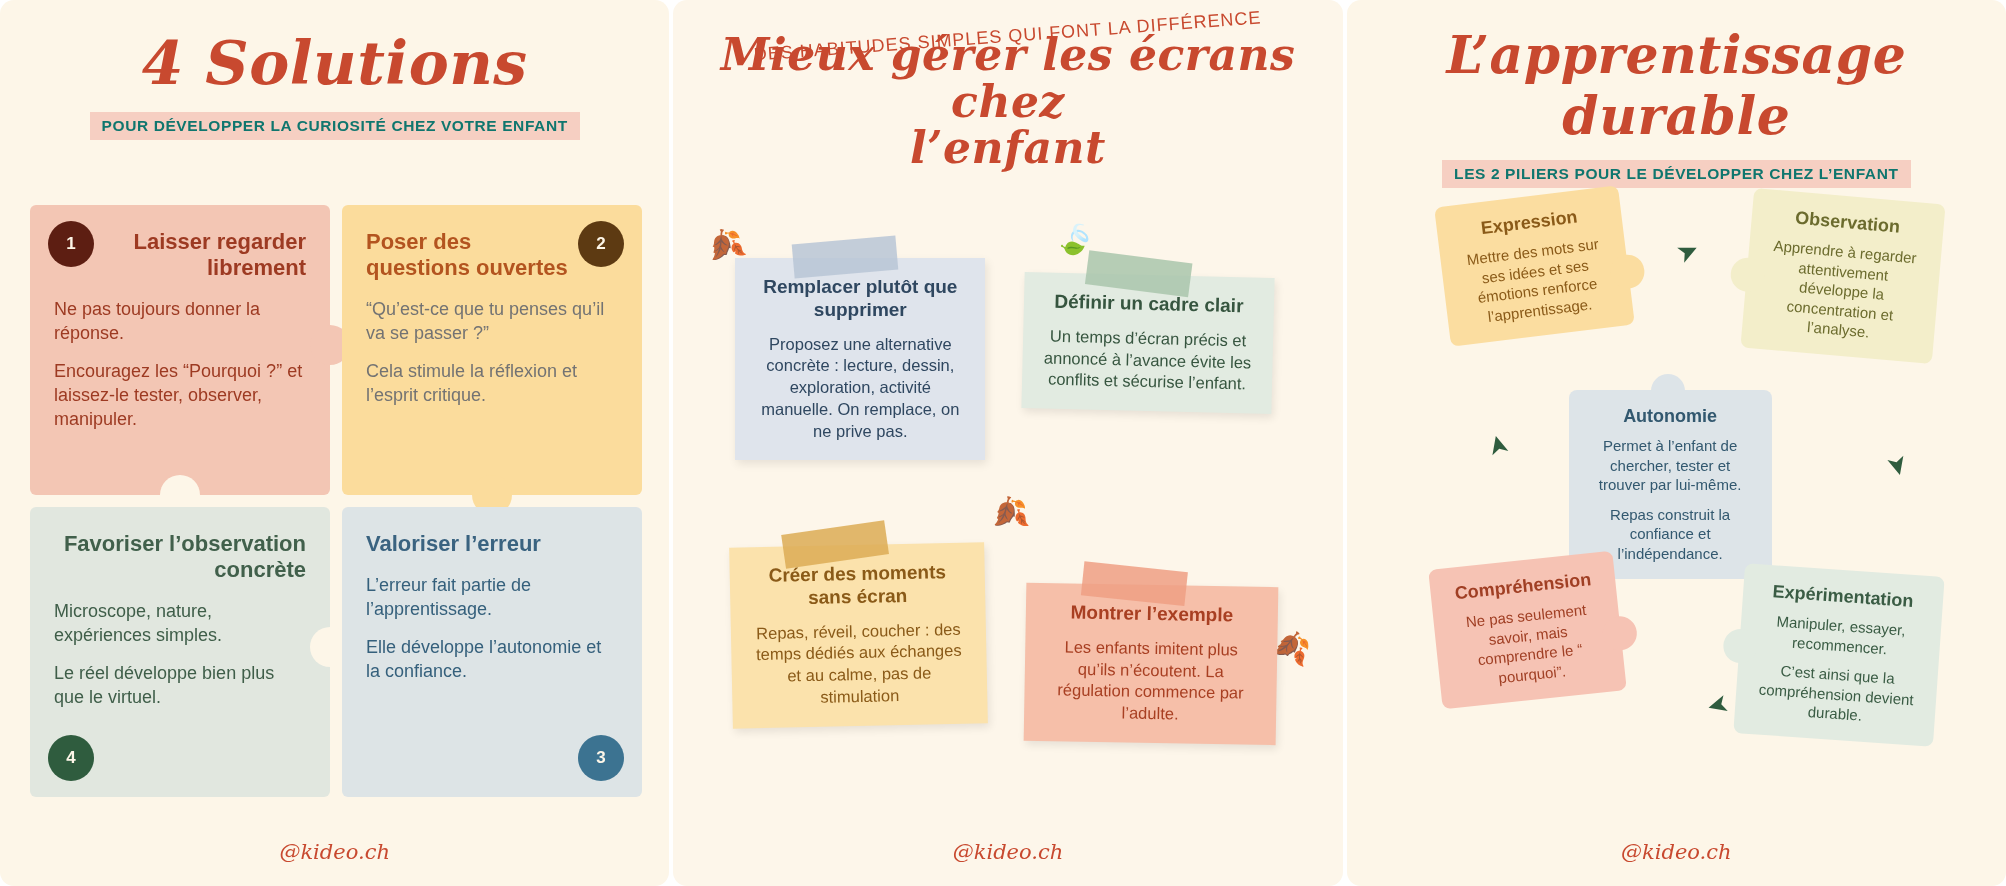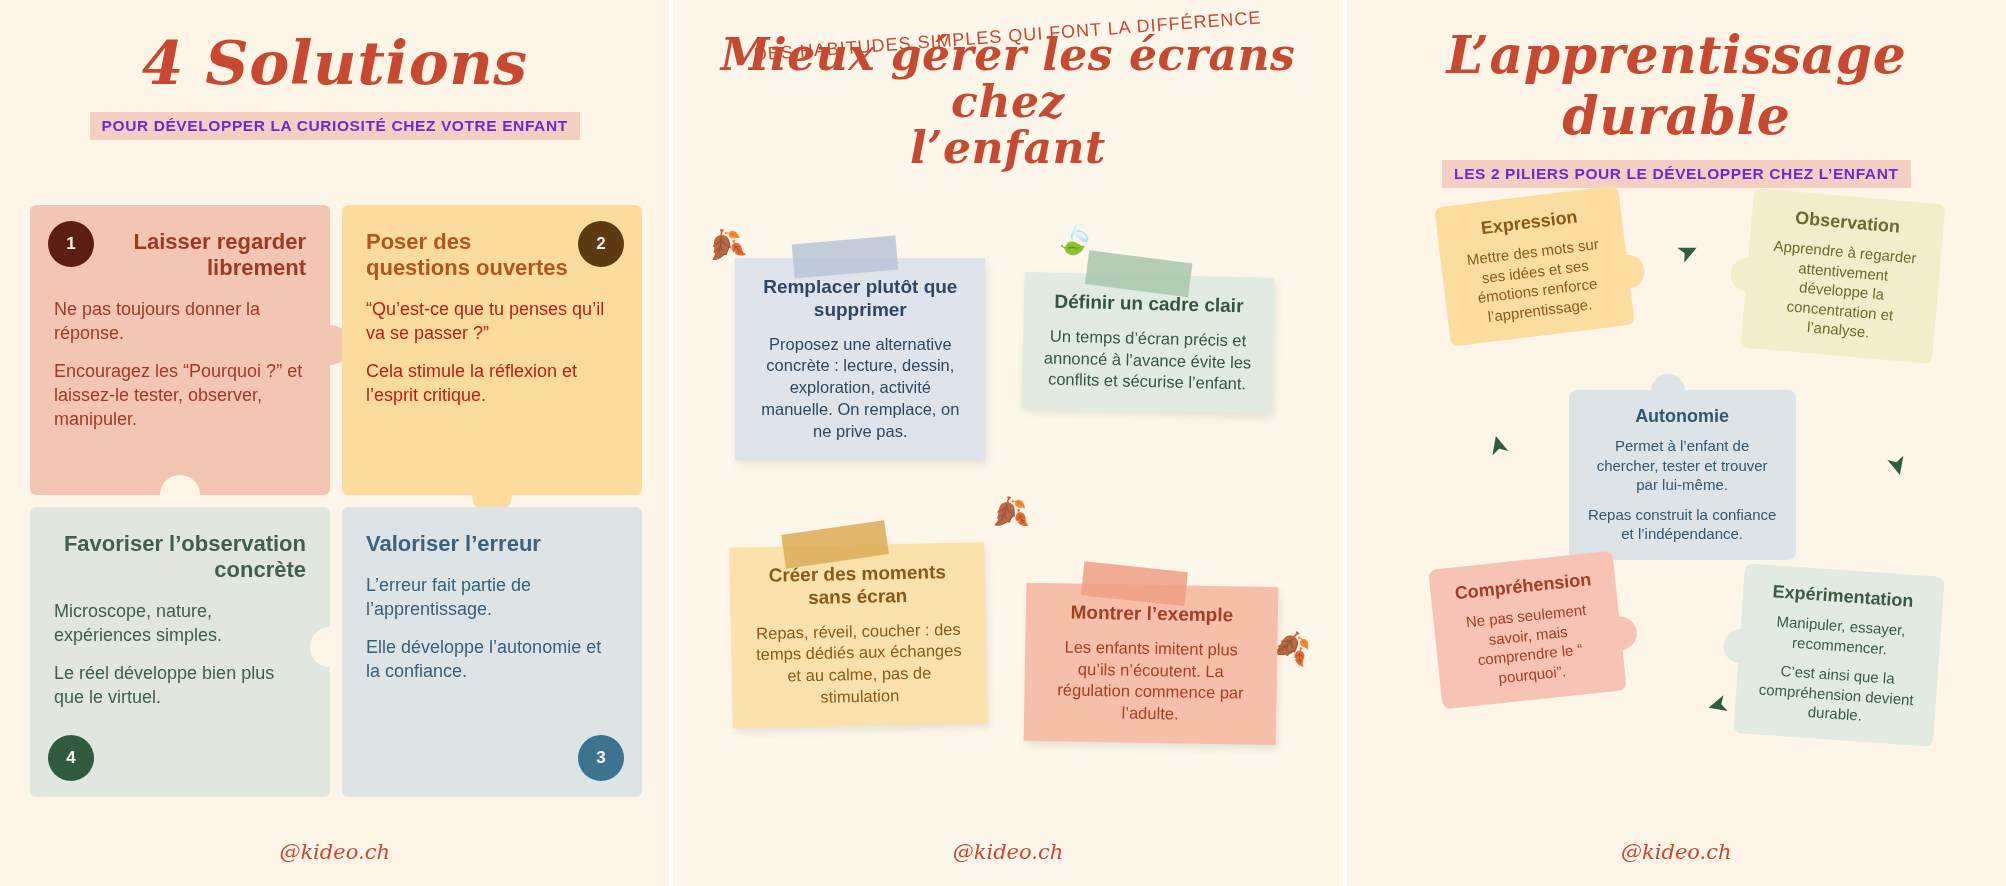--- a/index.html
+++ b/index.html
@@ -11,20 +11,21 @@
   }
   .board {
     display: flex;
     width: 2006px; height: 886px;
   }
   .panel {
     position: relative;
     background: #fdf6e8;
     height: 886px;
     overflow: hidden;
+    border-radius: 14px;
   }
   .panel-1 { width: 672px; }
   .panel-2 { width: 672px; background: #fdf6ea; }
   .panel-3 { width: 662px; background: #fdf6e8; }
   .divider {
     width: 4px; height: 886px; background: #ffffff;
   }
 
   
   .title-serif {
@@ -35,21 +36,21 @@
     letter-spacing: 0.5px;
   }
   .p1-title { font-size: 60px; margin-top: 28px; }
   .p2-title { font-size: 44px; line-height: 1.06; margin-top: 14px; }
   .p3-title { font-size: 52px; margin-top: 24px; }
 
   .subbar {
     display: block;
     margin: 14px auto 0 auto;
     background: #f6cfc2;
-    color: #6d28d9;
+    color: #0f766e;
     font-weight: bold;
     font-size: 15.5px;
     letter-spacing: 0.6px;
     padding: 5px 12px 5px 12px;
     width: fit-content;
     text-align: center;
   }
 
   .arc-text {
     position: absolute;
@@ -87,21 +88,21 @@
     line-height: 1.18;
     margin-bottom: 16px;
   }
   .pz p {
     font-size: 18px;
     line-height: 1.34;
   }
   .pz-1 h3 { color: #9d3a22; text-align: right; padding-left: 46px; }
   .pz-1 p  { color: #9d3a22; }
   .pz-2 h3 { color: #b3541f; text-align: left; padding-right: 46px; }
-  .pz-2 p  { color: #b91c1c; }
+  .pz-2 p  { color: #737373; }
   .pz-3 h3 { color: #41604b; text-align: right; }
   .pz-3 p  { color: #3f5e49; }
   .pz-4 h3 { color: #3a6380; text-align: left; }
   .pz-4 p  { color: #35607c; }
   .pz p + p { margin-top: 14px; }
 
   .badge {
     position: absolute;
     width: 46px; height: 46px;
     border-radius: 50%;
@@ -163,21 +164,21 @@
     border-radius: 8px;
     padding: 16px 18px;
     text-align: center;
   }
   .pillar h4 { font-size: 18px; margin-bottom: 9px; line-height: 1.18; }
   .pillar p { font-size: 15px; line-height: 1.3; }
   .pillar p + p { margin-top: 10px; }
 
   .pl-expression  { left: 95px;  top: 196px; width: 185px; background: #fbdda0; color: #8a5a18; transform: rotate(-7deg); }
   .pl-observation { left: 400px; top: 196px; width: 192px; background: #f3eeca; color: #6b6b2d; transform: rotate(5deg); }
-  .pl-autonomie   { left: 222px; top: 390px; width: 227px; background: #dde4e8; color: #32586f; }
+  .pl-autonomie   { left: 222px; top: 390px; width: 203px; background: #dde4e8; color: #32586f; }
   .pl-comprehension { left: 88px;  top: 560px; width: 185px; background: #f6c3b4; color: #a03f24; transform: rotate(-6deg); }
   .pl-experimentation { left: 392px; top: 570px; width: 200px; background: #e2ebe1; color: #3a5c44; transform: rotate(4deg); }
 
   .pl-knob { position: absolute; width: 34px; height: 34px; border-radius: 50%; }
 
   .arrow { position: absolute; color: #2f5c3e; font-size: 26px; }
 
   
   .footer {
     position: absolute;

